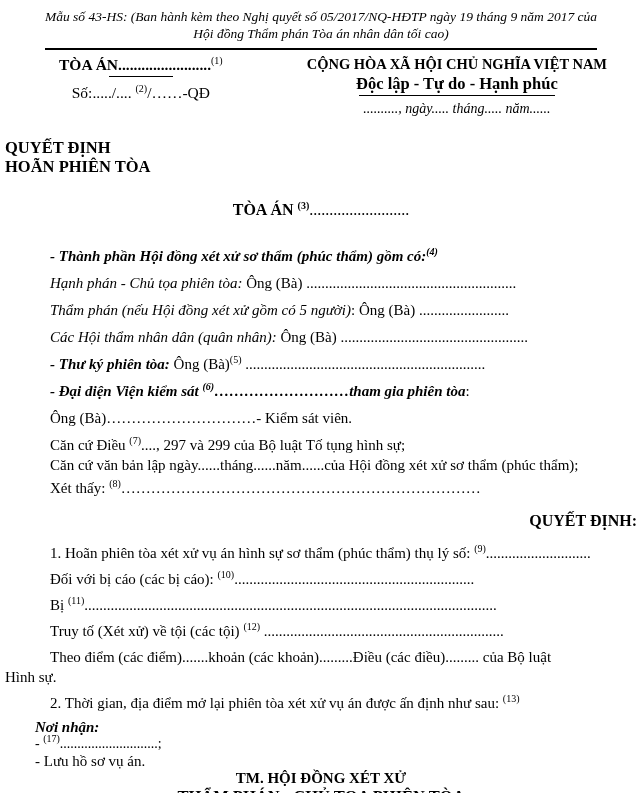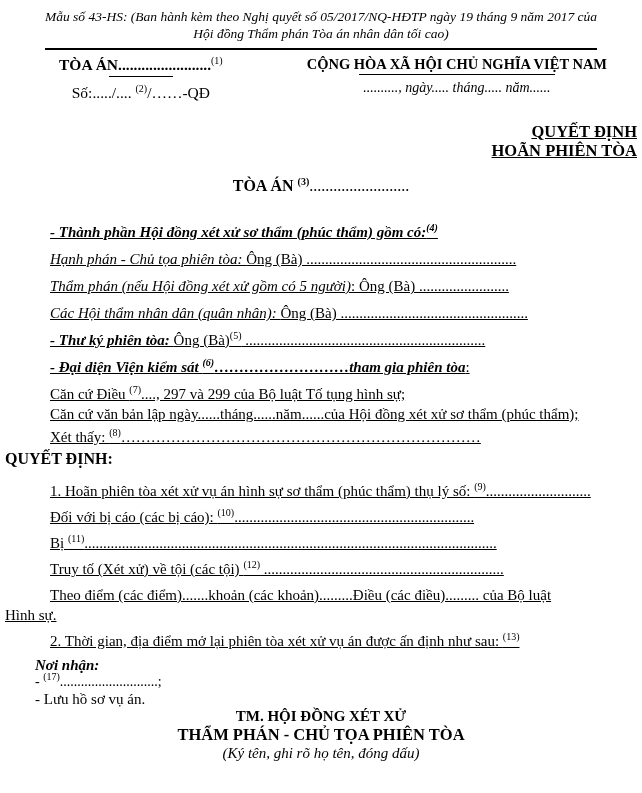--- a/index.html
+++ b/index.html
@@ -23,30 +23,30 @@
   .head-right{width:57%;text-align:center;}
   .court-line{font-size:15.5px;line-height:19px;}
   .ul{border-top:1.5px solid #000;}
   .ul-left{width:64px;margin:2px auto 6px auto;}
   .num-line{font-size:15.5px;line-height:19px;}
   .country{font-weight:700;font-size:14.5px;line-height:18px;}
   .motto{font-weight:700;font-size:16.5px;line-height:21px;}
   .ul-right{width:196px;margin:1px auto 4px auto;}
   .dateline{font-style:italic;font-size:14px;line-height:18px;margin-top:2px;}
 
-  .doc-title{text-align:right;font-weight:700;font-size:16.5px;line-height:19px;margin-top:20px;text-decoration:underline;}
-  .court3{text-align:center;font-weight:700;font-size:16px;line-height:20px;margin-top:16px;}
+  .doc-title{text-align:left;font-weight:700;font-size:16.5px;line-height:19px;margin-top:20px;}
+  .court3{text-align:center;font-weight:700;font-size:16px;line-height:20px;margin-top:24px;}
   .court3 .dots{font-weight:400;}
 
-  p.para{margin:0;font-size:15px;line-height:20px;text-indent:45px;text-decoration:underline;}
+  p.para{margin:0;font-size:15px;line-height:20px;text-indent:45px;}
   .seca{margin-bottom:7px !important;}
   .first-para{margin-top:26px !important;}
   .secb{margin-bottom:0 !important;}
   .gap-top{margin-top:3px !important;}
-  .qd-head{text-align:left;font-weight:700;font-size:16px;line-height:20px;margin:2px 0 12px 0;}
+  .qd-head{text-align:right;font-weight:700;font-size:16px;line-height:20px;margin:13px 0 12px 0;}
   .secc{margin-bottom:6px !important;}
 
   .footer{display:flex;margin-top:6px;flex-direction:column;}
   .recips{width:245px;padding-left:30px;box-sizing:border-box;text-align:left;}
   .recip-title{font-weight:700;font-style:italic;font-size:15px;line-height:17px;}
   .recip-line{font-size:14px;line-height:16px;}
   .recip-line2{font-size:15px;line-height:18px;}
   .sig{flex:1;text-align:center;}
   .sig1{font-weight:700;font-size:15px;line-height:17px;}
   .sig2{font-weight:700;font-size:16.5px;line-height:19px;}
@@ -65,38 +65,40 @@
   <div class="hr"></div>
 
   <div class="head-cols">
     <div class="head-left">
       <div class="court-line"><span class="b">TÒA ÁN........................</span><span class="sup">(1)</span></div>
       <div class="ul ul-left"></div>
       <div class="num-line"><span>Số:...../.... </span><span class="sup">(2)</span><span>/……-QĐ</span></div>
     </div>
     <div class="head-right">
       <div class="country">CỘNG HÒA XÃ HỘI CHỦ NGHĨA VIỆT NAM</div>
+      <div class="motto">Độc lập - Tự do - Hạnh phúc</div>
       <div class="ul ul-right"></div>
       <div class="dateline">.........., ngày..... tháng..... năm......</div>
     </div>
   </div>
 
   <div class="doc-title">
     <div>QUYẾT ĐỊNH</div>
     <div>HOÃN PHIÊN TÒA</div>
   </div>
 
   <div class="court3"><span class="b">TÒA ÁN </span><span class="sup">(3)</span><span class="dots">.........................</span></div>
 
   <p class="para seca first-para"><span class="bi">- Thành phần Hội đồng xét xử sơ thẩm (phúc thẩm) gồm có:</span><span class="bisup">(4)</span></p>
   <p class="para seca"><span class="i">Hạnh phán - Chủ tọa phiên tòa: </span><span>Ông (Bà) ........................................................</span></p>
   <p class="para seca"><span class="i">Thẩm phán (nếu Hội đồng xét xử gồm có 5 người)</span><span>: Ông (Bà) ........................</span></p>
   <p class="para seca"><span class="i">Các Hội thẩm nhân dân (quân nhân): </span><span>Ông (Bà) ..................................................</span></p>
   <p class="para seca"><span class="bi">- Thư ký phiên tòa: </span><span>Ông (Bà)</span><span class="sup">(5)</span><span> ................................................................</span></p>
   <p class="para seca"><span class="bi">- Đại diện Viện kiểm sát </span><span class="bisup">(6)</span><span class="bi">………………………</span><span class="bi">tham gia phiên tòa</span><span>:</span></p>
+  <p class="para seca"><span>Ông (Bà)…………………………</span><span>- Kiểm sát viên.</span></p>
 
   <p class="para secb"><span>Căn cứ Điều </span><span class="sup">(7)</span><span>...., 297 và 299 của Bộ luật Tố tụng hình sự;</span></p>
   <p class="para secb"><span>Căn cứ văn bản lập ngày......tháng......năm......của Hội đồng xét xử sơ thẩm (phúc thẩm);</span></p>
   <p class="para secb gap-top"><span>Xét thấy: </span><span class="sup">(8)</span><span>………………………………………………………………</span></p>
 
   <div class="qd-head">QUYẾT ĐỊNH:</div>
 
   <p class="para secc"><span>1. Hoãn phiên tòa xét xử vụ án hình sự sơ thẩm (phúc thẩm) thụ lý số: </span><span class="sup">(9)</span><span>............................</span></p>
   <p class="para secc"><span>Đối với bị cáo (các bị cáo): </span><span class="sup">(10)</span><span>................................................................</span></p>
   <p class="para secc"><span>Bị </span><span class="sup">(11)</span><span>..............................................................................................................</span></p>

